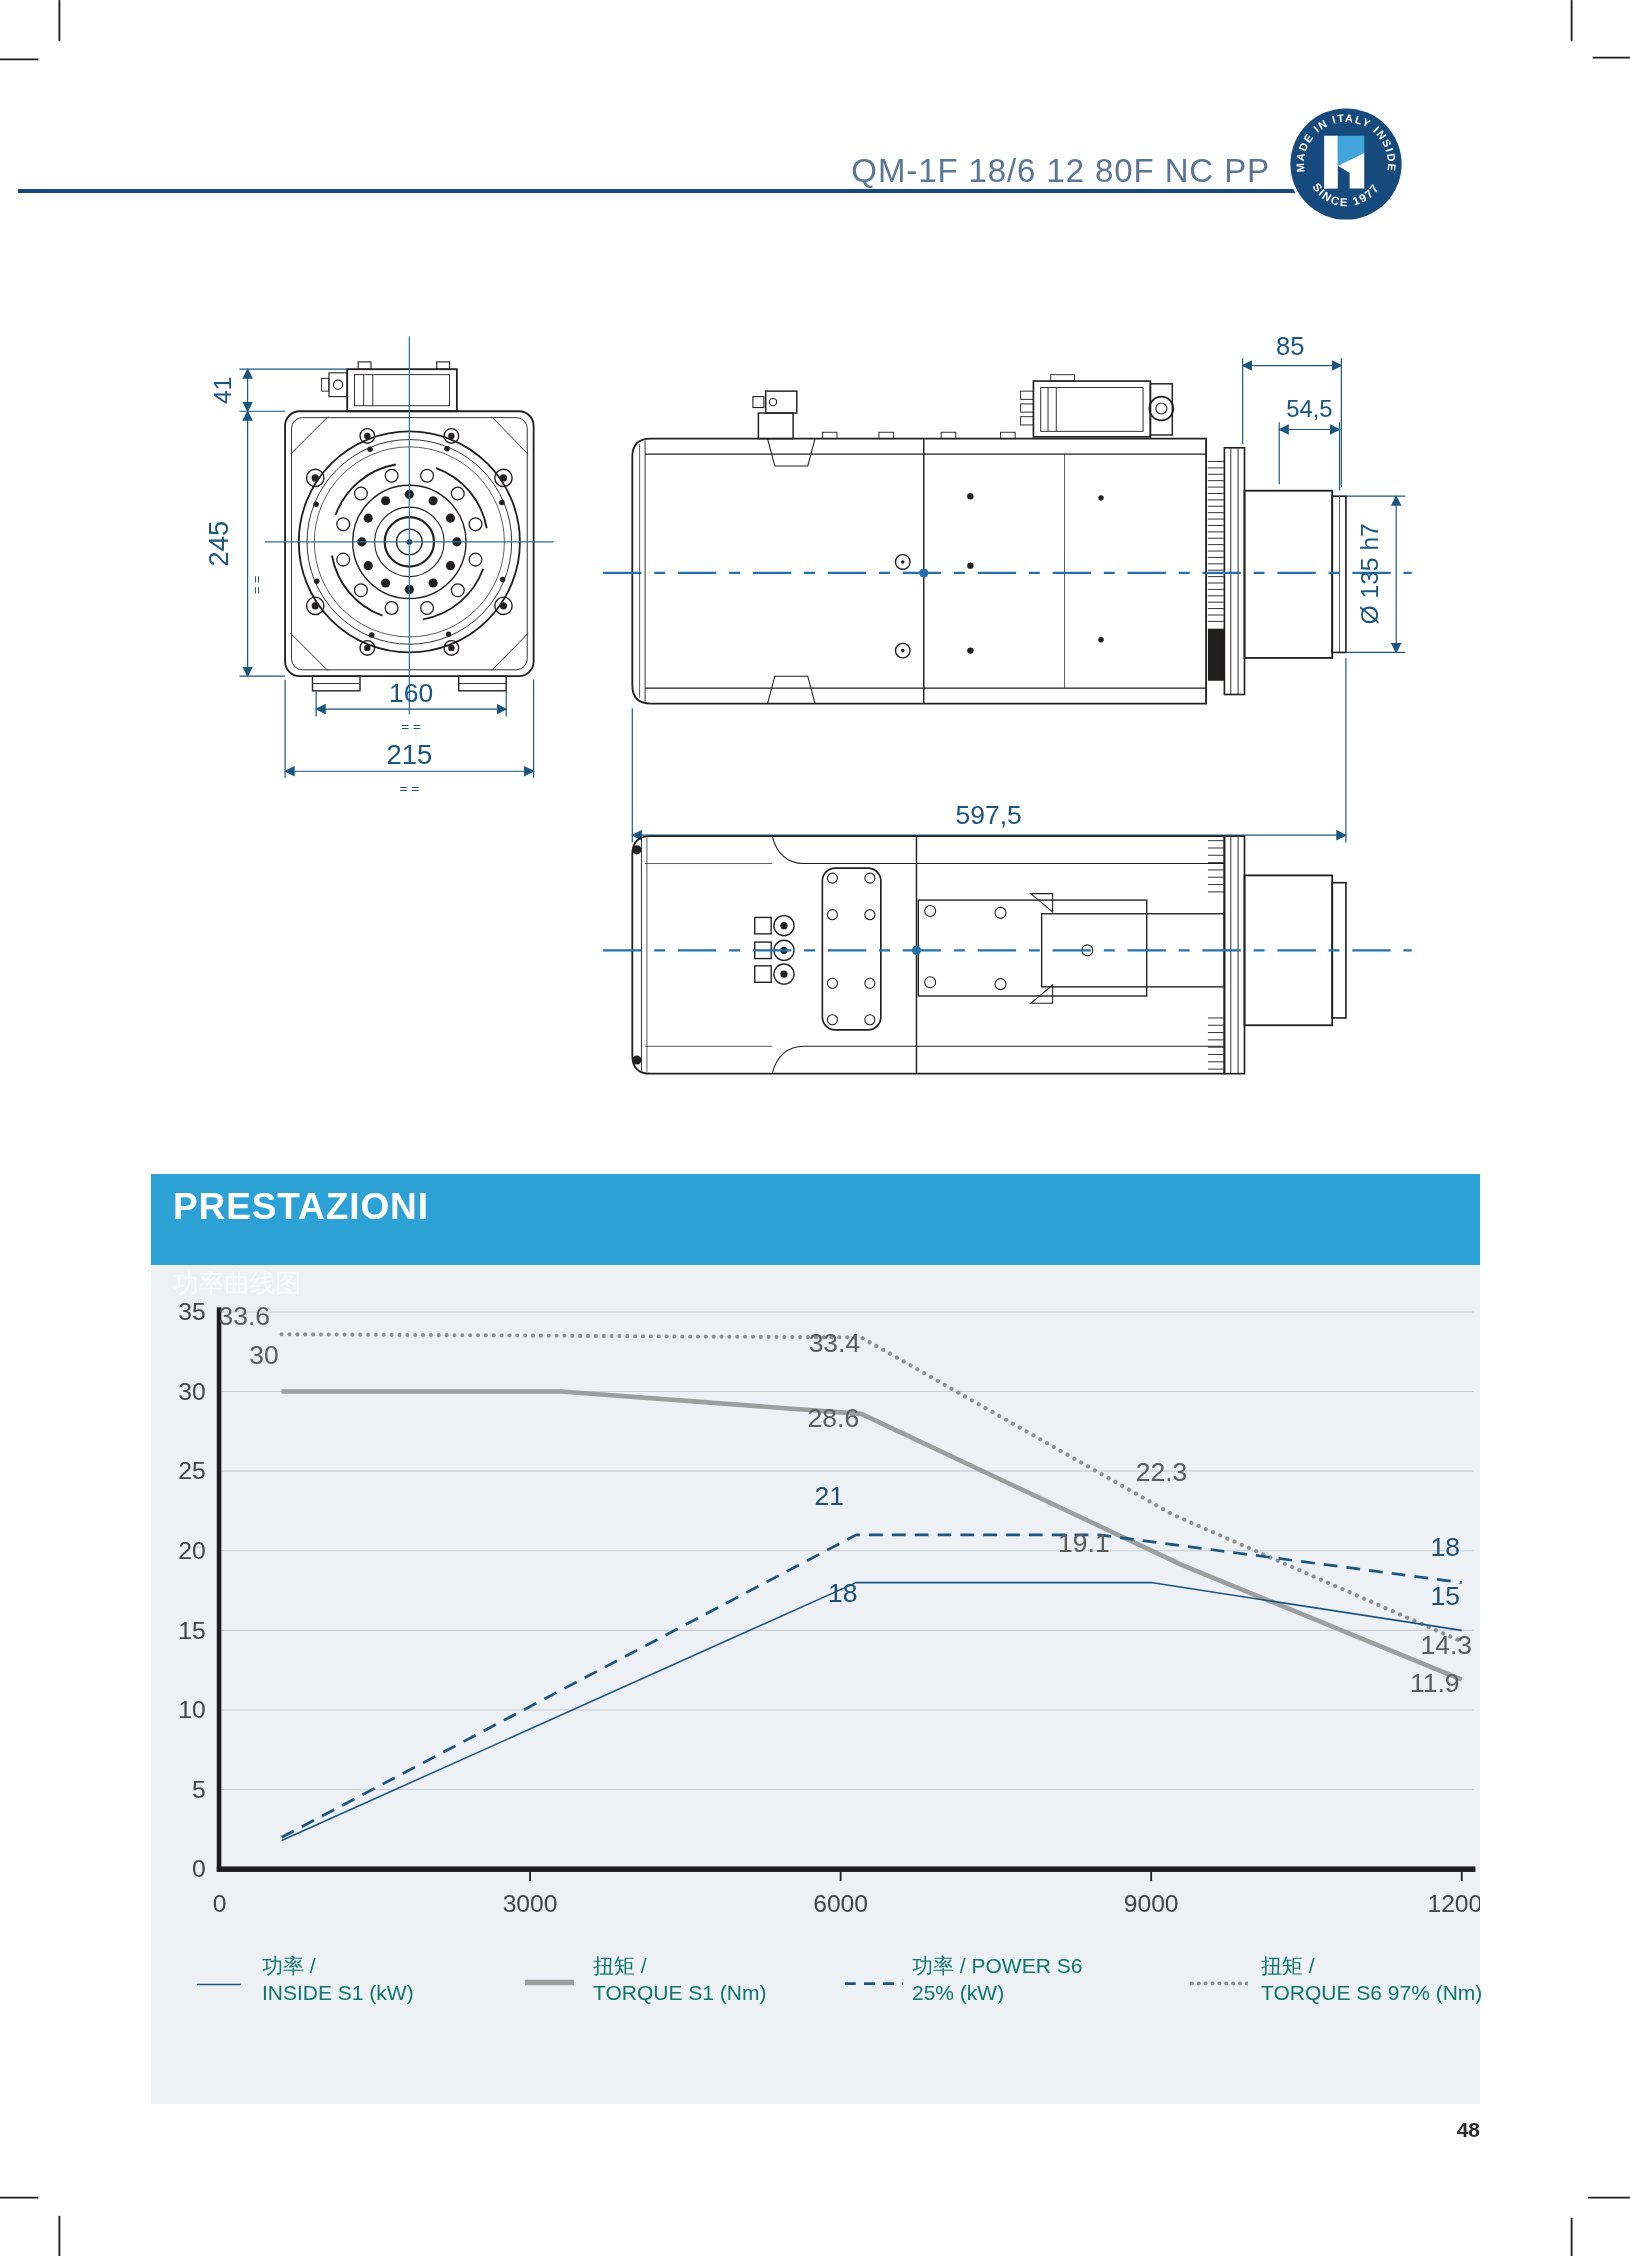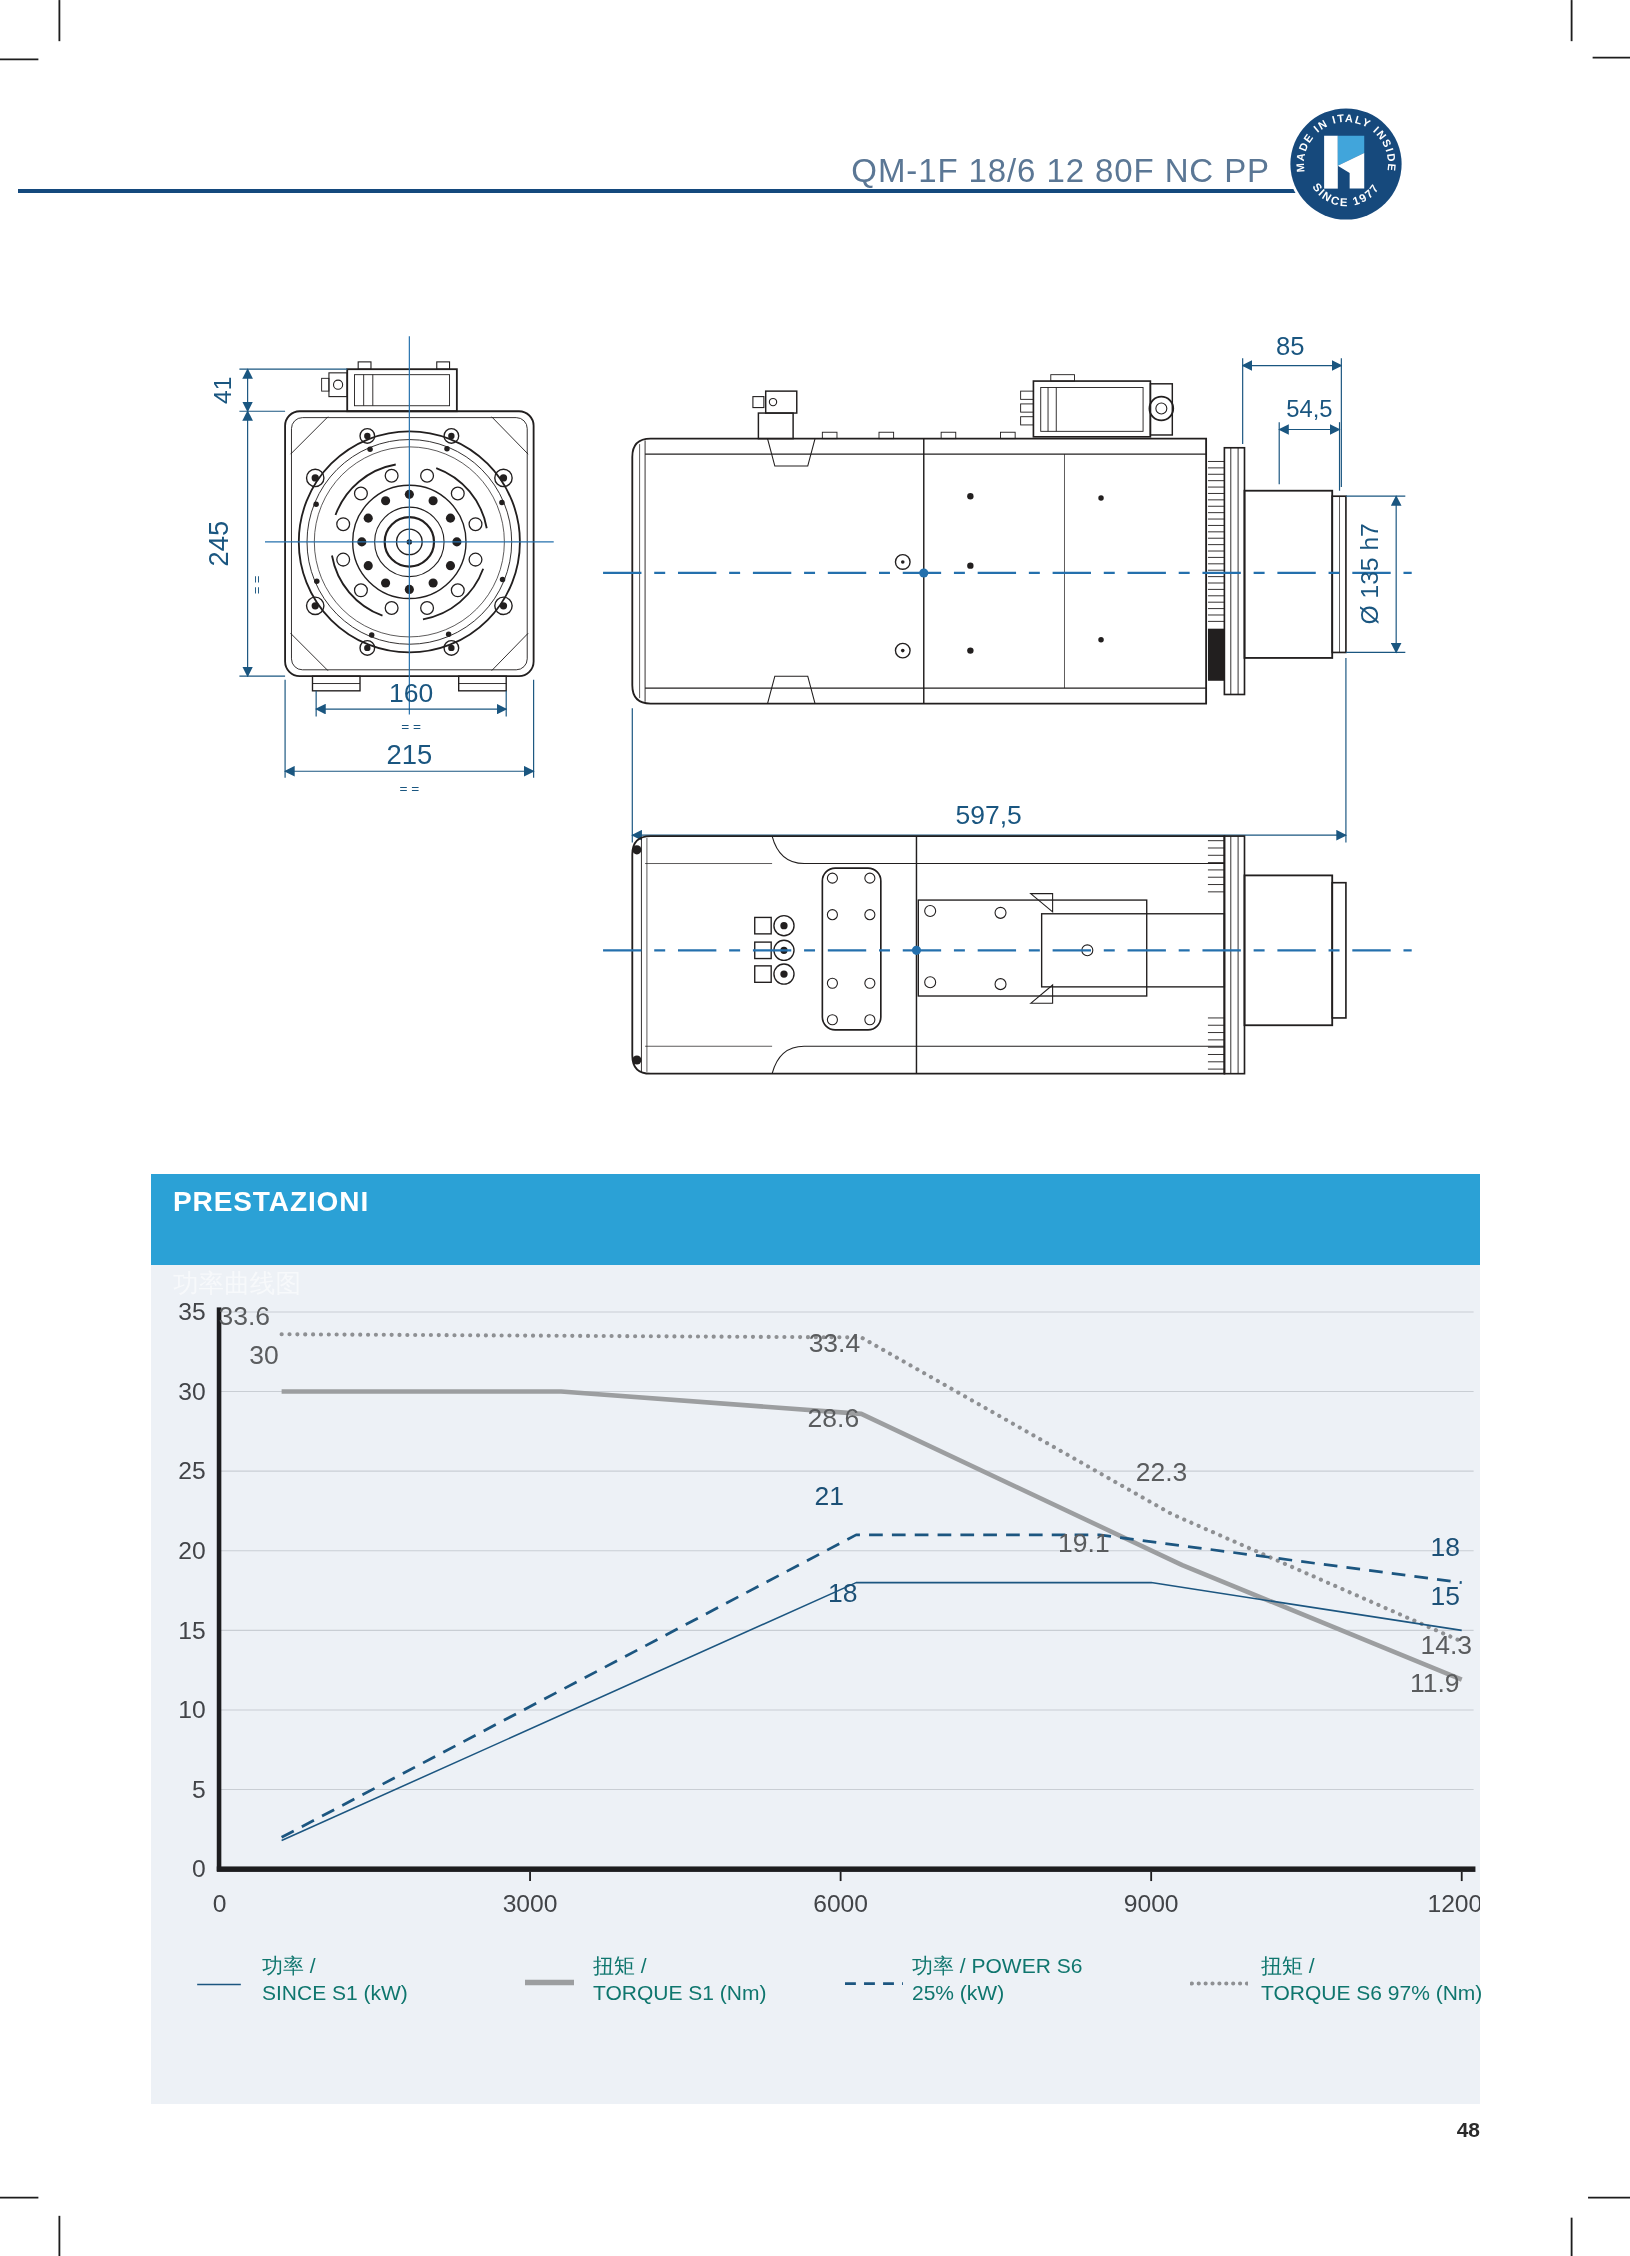--- a/index.html
+++ b/index.html
@@ -8,21 +8,21 @@
   svg{display:block;}
   .layer{position:absolute;left:0;top:0;}
   
   .hdr-title{position:absolute;left:822px;top:152px;width:448px;text-align:right;
              font-size:33px;font-weight:400;letter-spacing:0.9px;color:#5b7795;}
   .hdr-rule{position:absolute;left:18.3px;top:189px;width:1334px;height:3.7px;background:#14497d;}
   .badge{position:absolute;left:1284px;top:102px;}
   
   .chart-panel{position:absolute;left:151px;top:1174px;width:1329px;height:930px;background:#edf1f6;}
   .chart-head{position:absolute;left:0;top:0;width:1329px;height:91px;background:#2ba1d6;}
-  .chart-title{position:absolute;left:22px;top:12px;font-size:28px;font-weight:700;letter-spacing:0.9px;color:#ffffff;}
+  .chart-title{position:absolute;left:22px;top:12px;font-size:37px;font-weight:700;letter-spacing:0.9px;color:#ffffff;}
   .chart-sub{position:absolute;left:22px;top:48px;font-size:25.6px;color:rgba(255,255,255,0.55);margin-top:44px;}
   .chart-svg{position:absolute;left:0;top:0;}
   .legend-text{position:absolute;font-size:21px;line-height:27.4px;color:#0f766e;white-space:nowrap;}
   .legend-sample{position:absolute;}
   .page-num{position:absolute;left:1407px;top:2118px;width:73px;text-align:right;
             font-size:21px;font-weight:700;color:#2b2b2b;}
   
   .dimtxt{fill:#1a5680;font-family:"Liberation Sans",sans-serif;}
 </style>
 </head>
@@ -424,21 +424,21 @@
         <text x="1416.8666666666668" y="471.662" text-anchor="middle" font-size="29" font-weight="500" fill="#1c5076" font-family="Liberation Sans, sans-serif">15</text>
         <text x="1418" y="525.6949999999999" text-anchor="middle" font-size="29" font-weight="500" fill="#5a5c5e" font-family="Liberation Sans, sans-serif">14.3</text>
         <text x="1405.5333333333333" y="567.527" text-anchor="middle" font-size="29" font-weight="500" fill="#5a5c5e" font-family="Liberation Sans, sans-serif">11.9</text>
       </svg>
 
     <svg class="legend-sample" style="left:46px;top:806px;" width="44" height="9.1" viewBox="0 0 48 10">
       <line x1="0" y1="5" x2="48" y2="5" stroke="#1c5680" stroke-width="1.7"></line>
       </svg>
     <div class="legend-text" style="left:111px;top:778px;">
       <div>功率 /</div>
-      <div>SINCE S1 (kW)</div>
+      <div>INSIDE S1 (kW)</div>
     </div>
 
     <svg class="legend-sample" style="left:374px;top:804px;" width="49" height="9.1" viewBox="0 0 54 10">
       <line x1="0" y1="5" x2="54" y2="5" stroke="#9c9ea0" stroke-width="6"></line>
       </svg>
     <div class="legend-text" style="left:442px;top:778px;">
       <div>扭矩 /</div>
       <div>TORQUE S1 (Nm)</div>
     </div>
 

